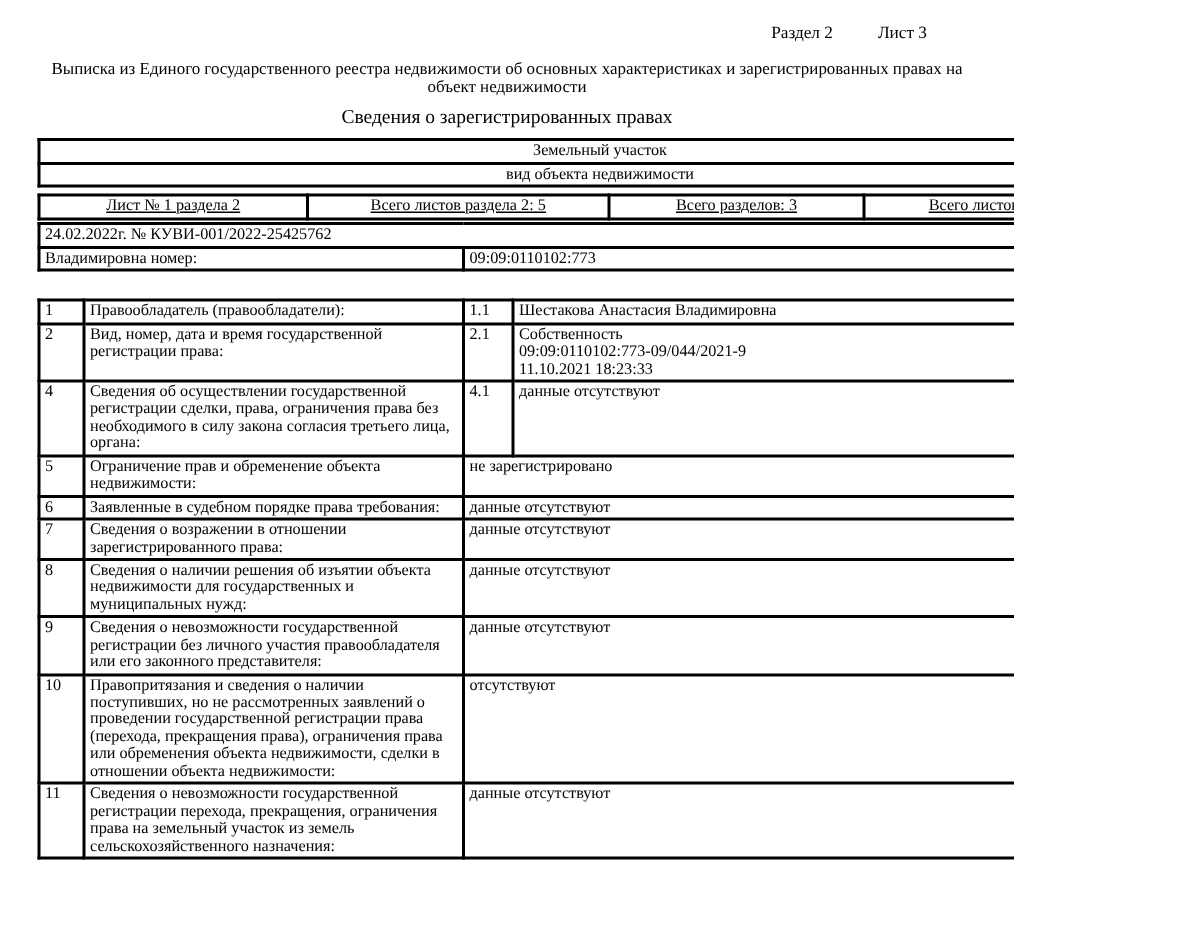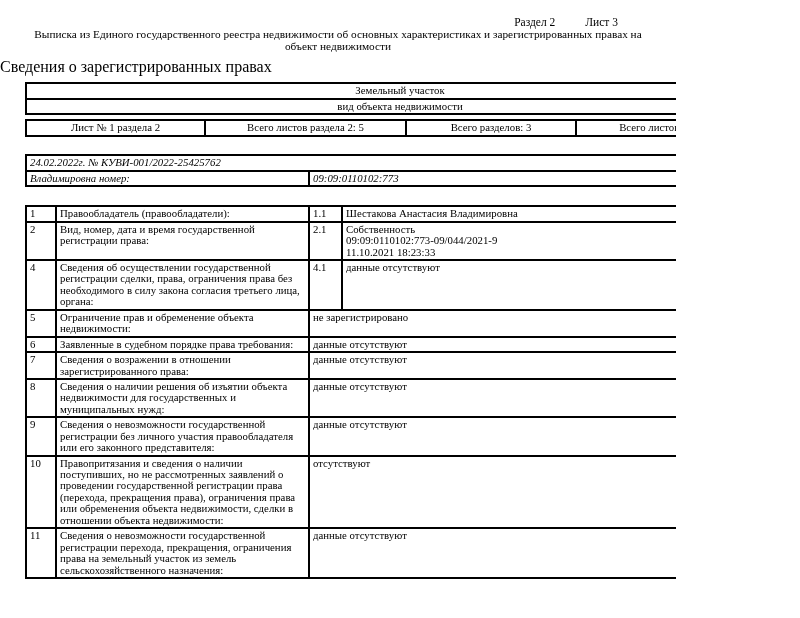--- a/index.html
+++ b/index.html
@@ -14,28 +14,29 @@
 
   .corner-row {
     padding: 16px 58px 0 0;
     display: flex;
     justify-content: flex-end;
     gap: 30px;
     font-size: 11.5px;
   }
 
   .doc-title {
+    margin-top: 12px;
     text-align: center;
     font-size: 11.3px;
     padding: 0 30px;
   }
   .doc-subtitle {
     margin-top: 6px;
-    text-align: left;
-    font-size: 16px;
+    text-align: center;
+    font-size: 13px;
   }
 
   .content { padding: 0 25px; }
 
   table {
     border-collapse: collapse;
     width: 750px;
     table-layout: fixed;
     font-size: 10.8px;
   }
@@ -44,24 +45,24 @@
     border: 2px solid #000000;
     padding: 1px 3px;
     vertical-align: top;
     line-height: 1.08;
     overflow: hidden;
   }
 
   .tbl-object { margin-top: 6px; }
   .tbl-object td { text-align: center; height: 14px; }
 
-  .tbl-sheets { margin-top: 4px; }
+  .tbl-sheets { margin-top: 4px; text-decoration: underline; }
   .tbl-sheets td { text-align: center; height: 14px; }
 
-  .tbl-docinfo { margin-top: 17px; font-style: italic; }
+  .tbl-docinfo { margin-top: 1px; }
   .tbl-docinfo td { height: 14px; }
 
   .tbl-rights { margin-top: 18px; }
   .tbl-rights td { line-height: 1.06; }
   .prewrap { white-space: pre-line; }
 
   .tbl-signature { margin-top: 46px; }
   .tbl-signature td { text-align: center; height: 14px; }
 
   .col-num { width: 30px; }

